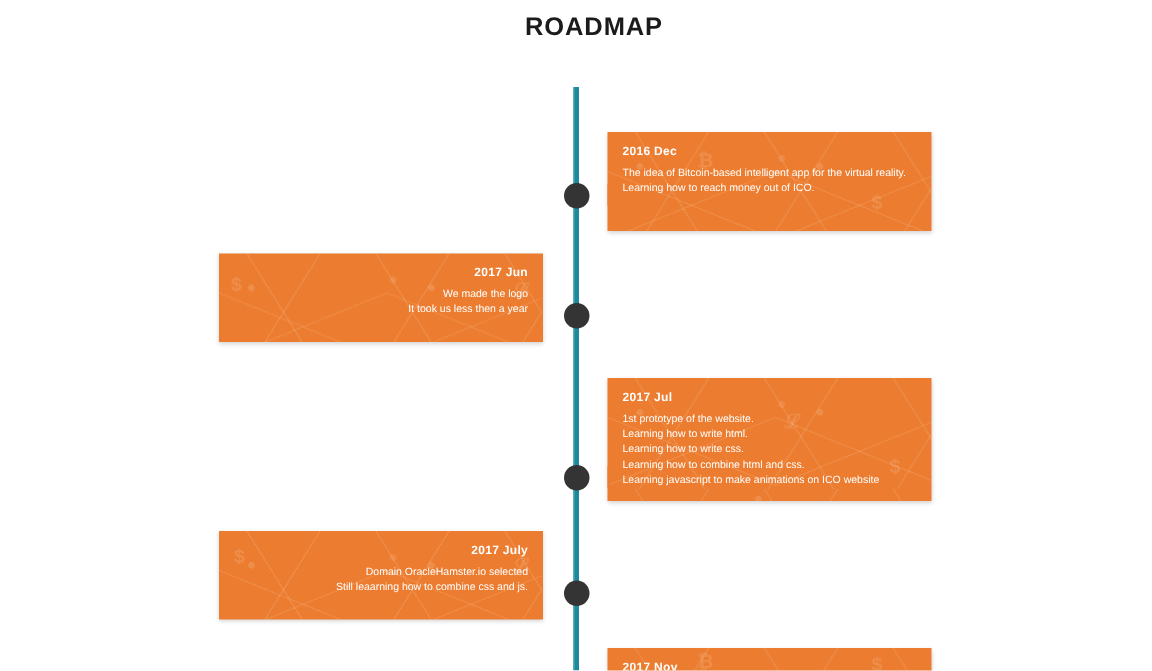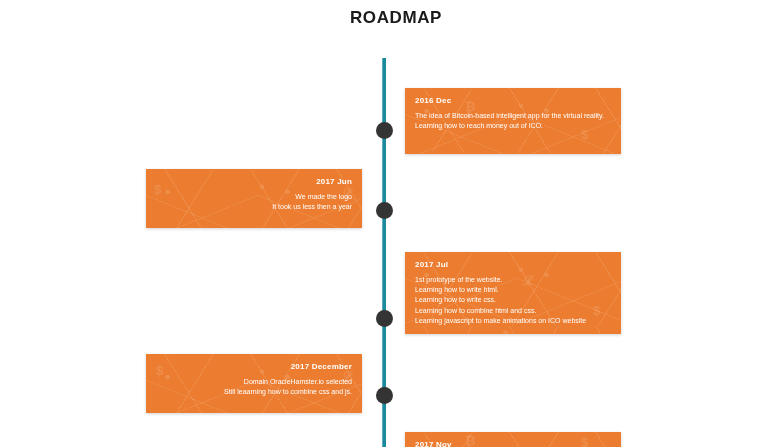--- a/index.html
+++ b/index.html
@@ -183,21 +183,21 @@
       <div class="card-line">Learning how to combine html and css.</div>
       <div class="card-line">Learning javascript to make animations on ICO website</div>
     </div>
   </div>
   <div class="timeline-dot" style="top:318px;"></div>
 
   <div class="card left" style="left:146px; top:354px; width:216px; height:59px;">
     <span class="card-sym" style="left:10px; top:10px;">$</span>
     <span class="card-sym" style="left:196px; top:16px;">ℒ</span>
     <div class="tail" style="top:28px;"></div>
-    <div class="card-date">2017 December</div>
+    <div class="card-date">2017 July</div>
     <div class="card-lines">
       <div class="card-line">Domain OracleHamster.io selected</div>
       <div class="card-line">Still leaarning how to combine css and js.</div>
     </div>
   </div>
   <div class="timeline-dot" style="top:395px;"></div>
 
   <div class="card right" style="left:405px; top:432px; width:216px; height:66px;">
     <span class="card-sym" style="left:176px; top:4px;">$</span>
     <span class="card-sym" style="left:60px; top:2px;">₿</span>

